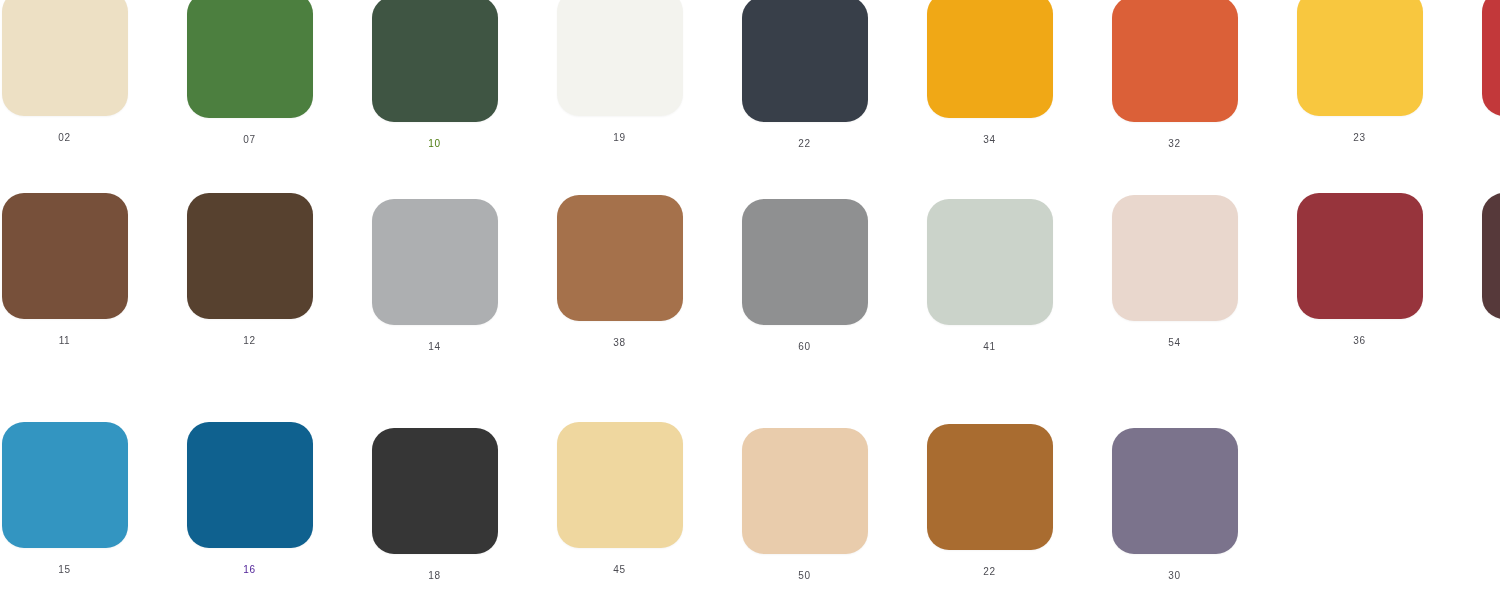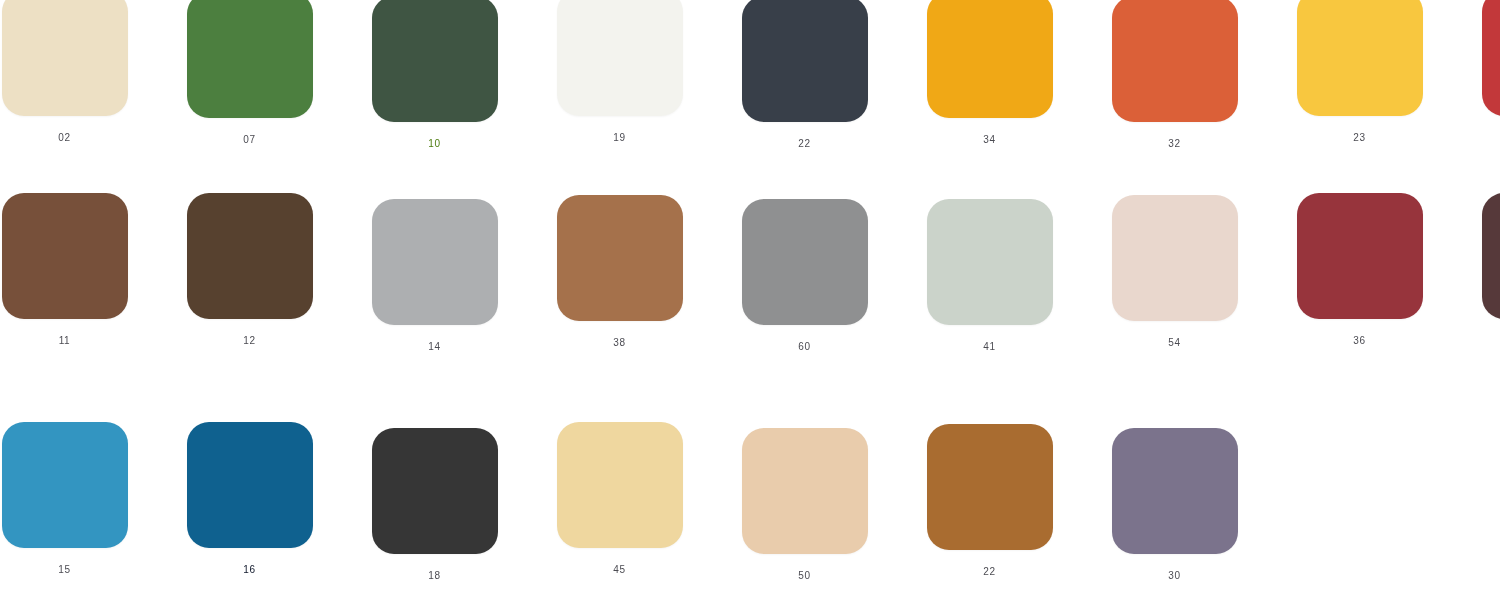--- a/index.html
+++ b/index.html
@@ -143,21 +143,21 @@
         <div class="swatch-chip" style="background-color: rgb(86, 57, 58);"></div>
       </div>
     </div>
     <div class="swatch-row row-2">
       <div class="swatch-cell col-0 v-up">
         <div class="swatch-chip" style="background-color: rgb(51, 149, 193);"></div>
         <div class="swatch-label" style="color: rgb(75, 75, 82);">15</div>
       </div>
       <div class="swatch-cell col-1 v-up">
         <div class="swatch-chip" style="background-color: rgb(15, 97, 143);"></div>
-        <div class="swatch-label" style="color: #0f172a;">16</div>
+        <div class="swatch-label" style="color: #4c1d95;">16</div>
       </div>
       <div class="swatch-cell col-2 v-dn">
         <div class="swatch-chip" style="background-color: rgb(54, 54, 54);"></div>
         <div class="swatch-label" style="color: rgb(75, 75, 82);">18</div>
       </div>
       <div class="swatch-cell col-3 v-up">
         <div class="swatch-chip" style="background-color: rgb(239, 215, 159);"></div>
         <div class="swatch-label" style="color: rgb(75, 75, 82);">45</div>
       </div>
       <div class="swatch-cell col-4 v-dn">

